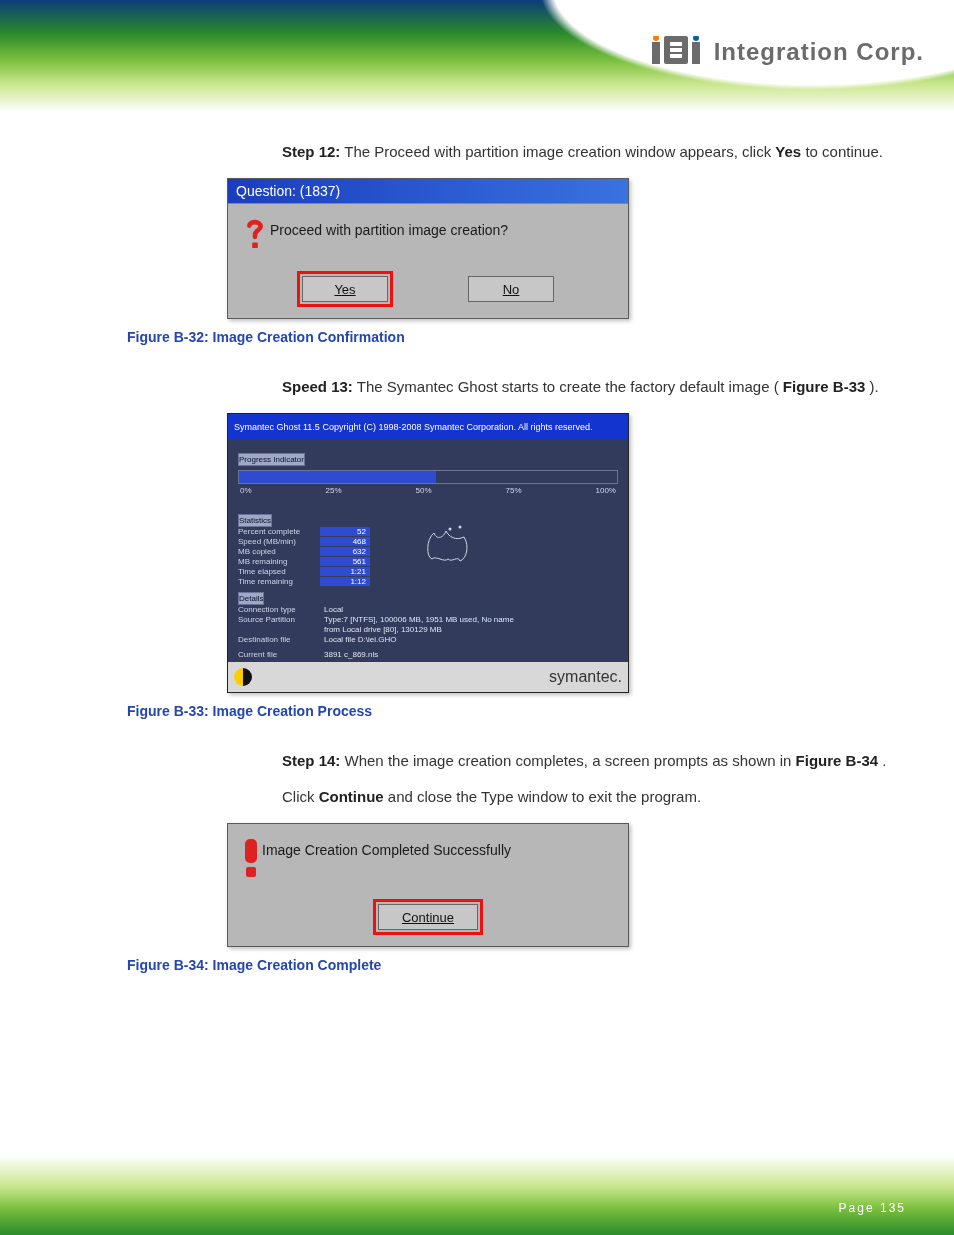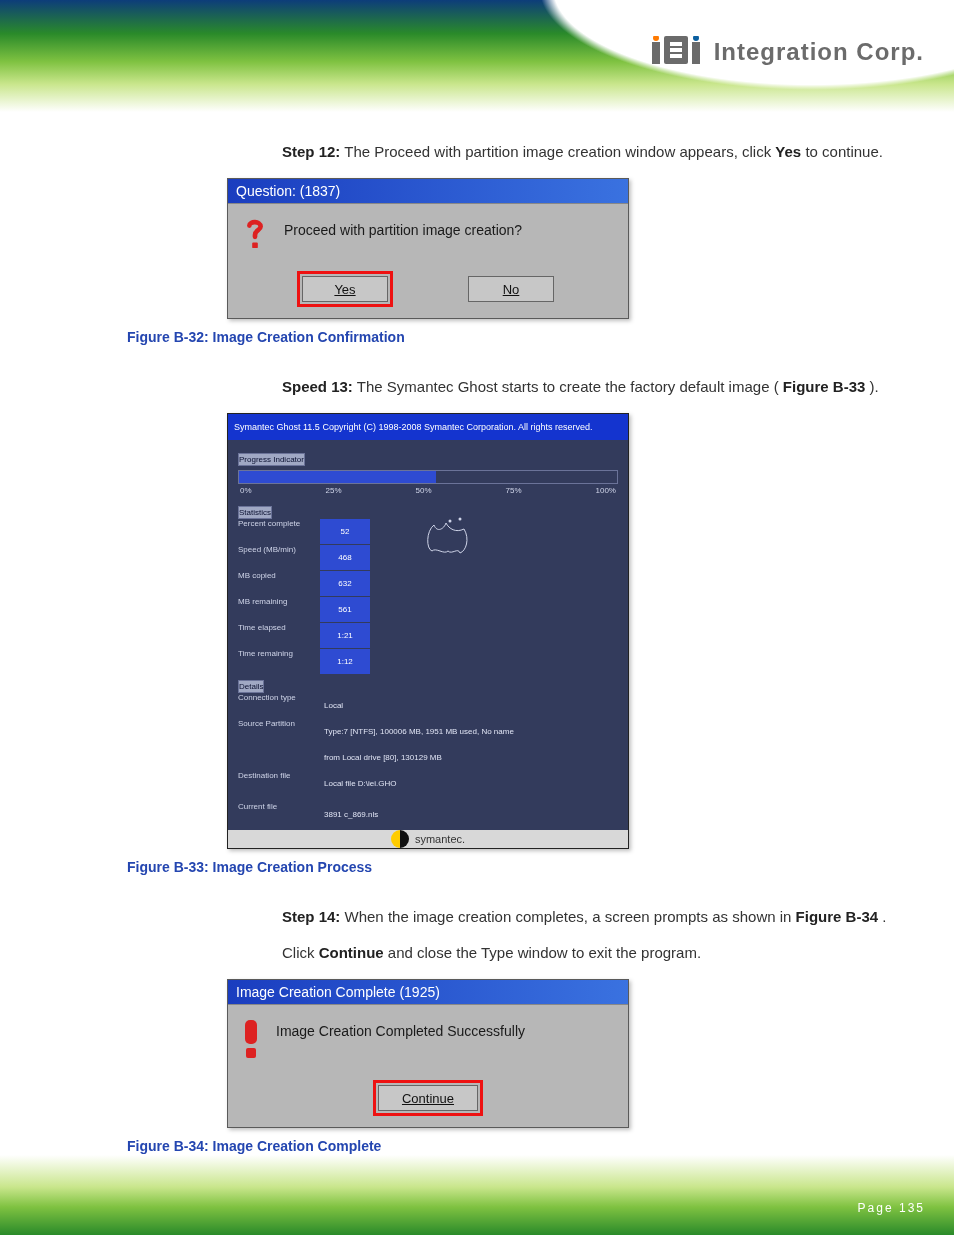--- a/index.html
+++ b/index.html
@@ -6,50 +6,50 @@
   body{width:954px;height:1235px;background:#fff;font-family:Arial,Helvetica,sans-serif;position:relative;overflow:hidden}
   .top-banner{position:absolute;top:0;left:0;width:954px;height:112px;background:linear-gradient(180deg,#0d3d7a 0%,#2a8a2a 30%,#7fc241 55%,#c9e68c 75%,#fff 100%)}
   .banner-swoosh{position:absolute;top:0;left:480px;width:474px;height:112px;background:radial-gradient(ellipse at 70% -10%,#fff 0%,#fff 55%,transparent 58%)}
   .logo-wrap{position:absolute;top:36px;right:30px;display:flex;align-items:flex-end;gap:6px}
   .logo-text{font-size:24px;font-weight:700;color:#6b6b6b;letter-spacing:1px}
   .content{position:absolute;top:120px;left:17px;width:954px;padding:0 40px}
   .step-text{margin:14px 0 8px 225px;font-size:15px;color:#333;line-height:2.4}
   .step-text .b{font-weight:700;color:#222}
   .dlg{margin-left:170px;background:#b7b7b7;border:1px solid #5a5a5a;box-shadow:2px 2px 4px rgba(0,0,0,.25)}
   .dlg-title{background:linear-gradient(90deg,#1a3dbf,#3a72e0);color:#fff;font-weight:400;font-size:14px;padding:4px 8px;border-bottom:1px solid #888}
-  .dlg-body{padding:14px 10px 14px 12px;display:flex;gap:14px}
+  .dlg-body{padding:14px 10px 14px 12px;display:flex;}
   .qicon{width:30px;height:32px;flex:0 0 auto}
   .dlg-msg{font-size:14px;color:#1a1a1a;padding-top:4px}
   .dlg-btns{display:flex;justify-content:center;gap:80px;padding:12px 0 16px}
   .btn{width:86px;height:26px;background:#c7c7c7;border:1px solid #666;font-size:13px;color:#111;display:flex;align-items:center;justify-content:center;text-decoration:underline}
   .btn.red-box{outline:3px solid #e11;outline-offset:2px}
   .ghost-win{margin-left:170px;width:402px;background:#333b5c;border:1px solid #222;box-shadow:2px 2px 4px rgba(0,0,0,.25)}
   .ghost-top{background:#1434cf;color:#fff;font-size:9px;padding:8px 6px}
   .ghost-area{padding:8px 10px 2px}
   .ghost-sec-label{display:inline-block;background:#a0a8c4;color:#0a1030;font-size:8px;padding:1px 0;border:1px solid #6b7399}
   .ghost-bar{margin-top:4px;height:14px;border:1px solid #6b7399;background:#333b5c}
   .ghost-bar-fill{height:100%;background:#2e4bd2;width:52%}
   .ghost-scale{display:flex;justify-content:space-between;font-size:8px;color:#cfd4e8;margin:2px 2px 0}
-  .ghost-cols{display:flex;gap:10px;margin-top:6px}
+  .ghost-cols{display:flex;gap:10px;margin-top:14px}
   .ghost-stats{flex:0 0 165px}
   .ghost-stat-row{display:flex;font-size:8px;color:#cfd4e8;margin-bottom:1px}
   .ghost-stat-row .k{flex:0 0 82px}
-  .ghost-stat-row .v{background:#2e4bd2;color:#fff;width:50px;padding:8px 4px;text-align:center}
+  .ghost-stat-row .v{background:#2e4bd2;color:#fff;width:50px;padding:0 4px;text-align:right}
   .ghost-logo{width:70px;height:60px;display:flex;align-items:center;justify-content:center;color:#cfd4e8;font-size:28px}
   .ghost-details .ghost-stat-row .k{flex:0 0 82px}
   .ghost-details .ghost-stat-row .v{background:none;width:auto;color:#e0e4f4}
-  .ghost-footer{background:#d8d8d8;display:flex;align-items:center;justify-content:center;gap:6px;font-size:11px;color:#333}
+  .ghost-footer{background:#d8d8d8;padding:6px;display:flex;align-items:center;justify-content:space-between;gap:6px;font-size:16px;color:#333}
   .sym-swirl{width:18px;height:18px;border-radius:50%;background:conic-gradient(#111 0deg 180deg,#fc0 180deg 360deg)}
   .figcap{margin:10px 0 24px 70px;font-size:14px;color:#2446b0;font-weight:700}
   .dlg2{margin-left:170px;width:402px;background:#b7b7b7;border:1px solid #5a5a5a;box-shadow:2px 2px 4px rgba(0,0,0,.25)}
   .exclaim{width:22px;height:40px;display:flex;flex-direction:column;align-items:center;justify-content:center;gap:4px}
   .ex-top{width:12px;height:24px;background:#d22;border-radius:5px}
   .ex-dot{width:10px;height:10px;background:#d22;border-radius:2px}
   .footer-banner{position:absolute;bottom:0;left:0;width:954px;height:80px;background:linear-gradient(0deg,#2a8a2a 0%,#7fc241 35%,#c9e68c 60%,#fff 100%)}
-  .pagecap{position:absolute;bottom:20px;right:29px;font-size:12px;color:#fff;letter-spacing:2px}
+  .pagecap{position:absolute;bottom:20px;right:48px;font-size:12px;color:#fff;letter-spacing:2px}
 </style>
 </head>
 <body>
 
 <div class="top-banner">
   <div class="banner-swoosh"></div>
   <div class="logo-wrap">
     <svg width="56" height="30" viewBox="0 0 56 30">
       <rect x="0" y="6" width="8" height="22" fill="#6b6b6b"></rect>
       <circle cx="4" cy="2" r="3" fill="#ff7a00"></circle>
@@ -183,21 +183,20 @@
     <span class="b">Step 14:</span>
     <span>When the image creation completes, a screen prompts as shown in</span>
     <span class="b">Figure B-34</span>
     <span>.</span><br>
     <span>Click</span>
     <span class="b">Continue</span>
     <span>and close the Type window to exit the program.</span>
   </p>
 
   <div class="dlg2">
-    <div class="dlg-title">Image Creation Complete (1925)</div>
     <div class="dlg-body">
       <div class="exclaim">
         <div class="ex-top"></div>
           <div class="ex-dot"></div>
       </div>
       <div class="dlg-msg">Image Creation Completed Successfully</div>
     </div>
     <div class="dlg-btns" style="gap:0">
       <div class="btn red-box" style="width:100px">Continue</div>
     </div>

